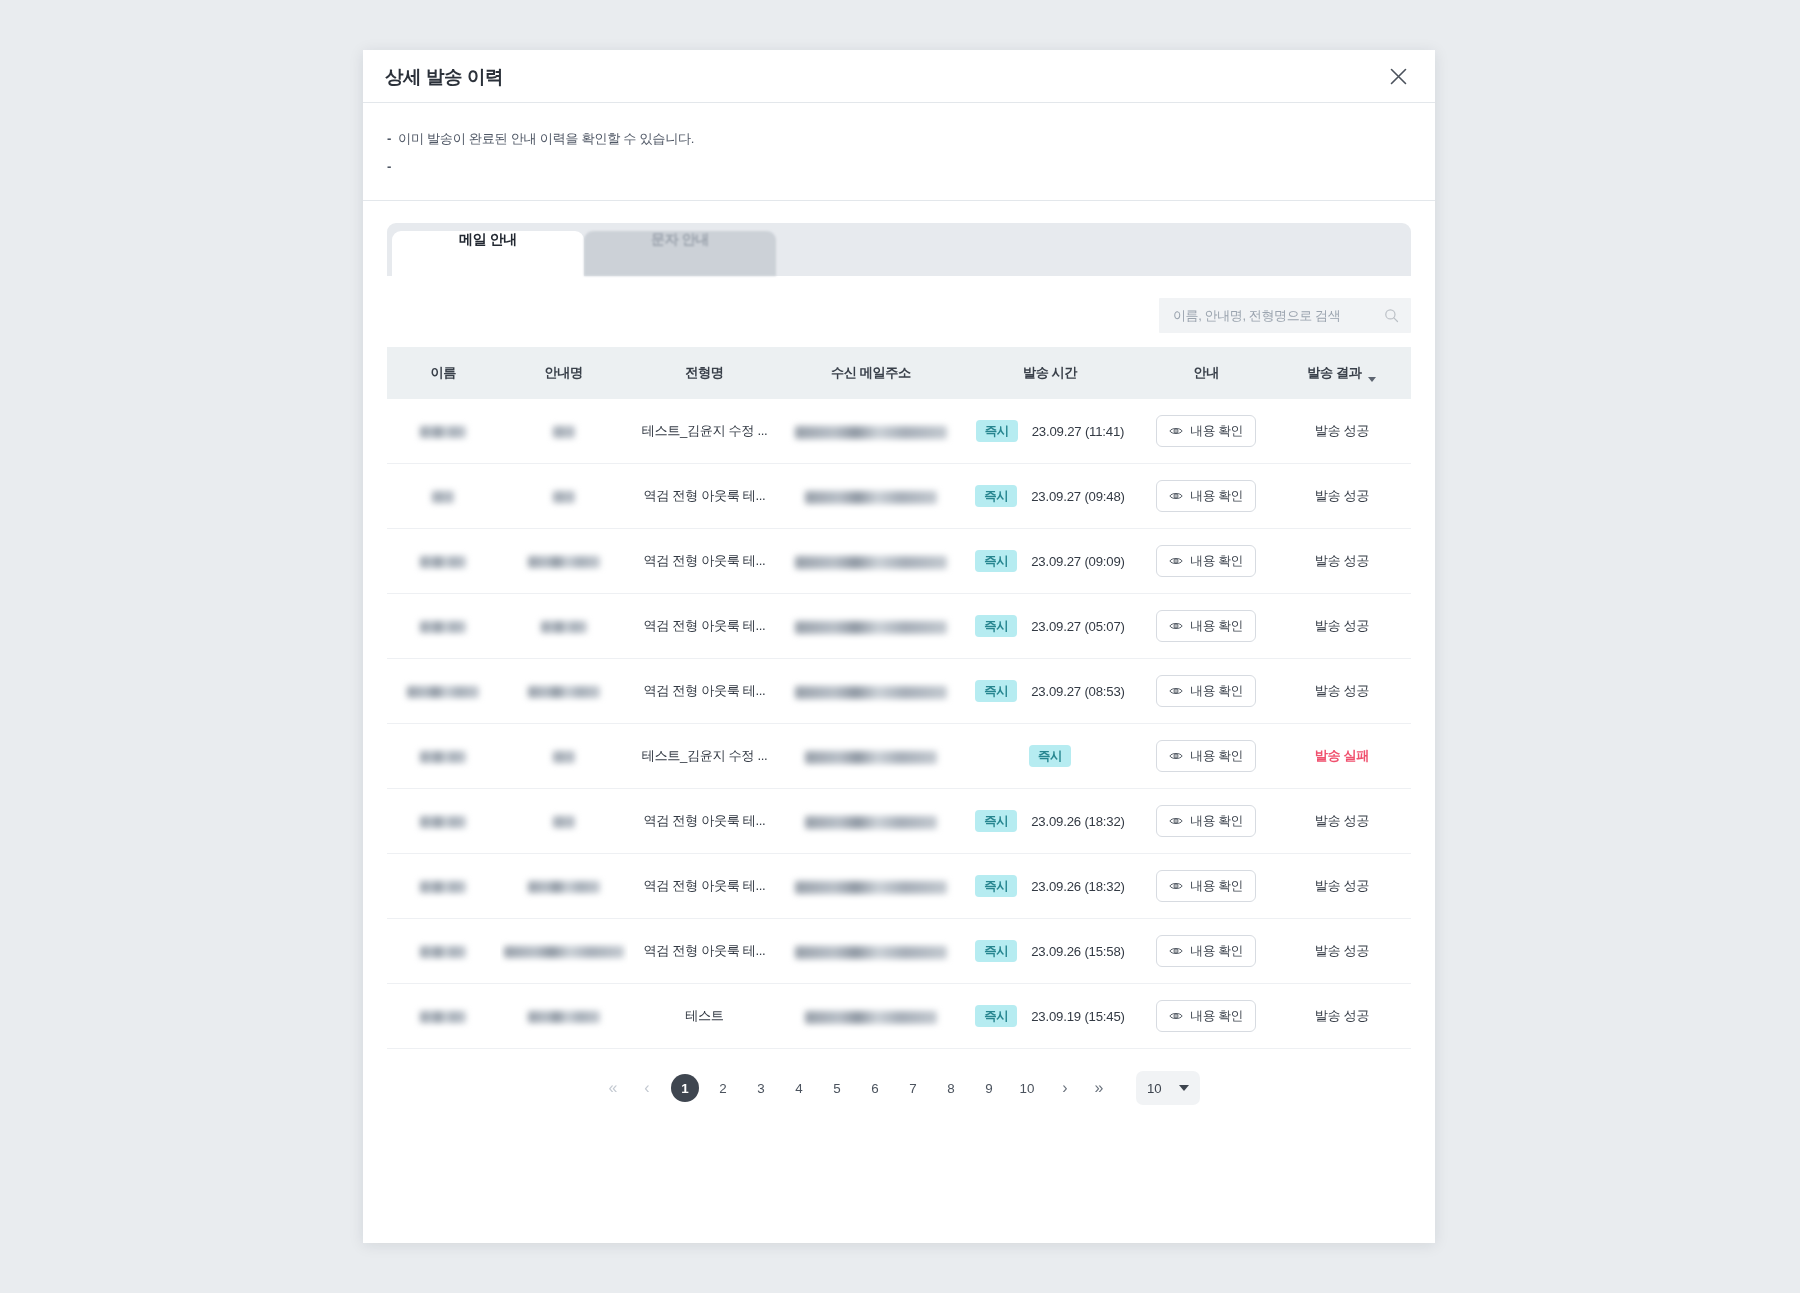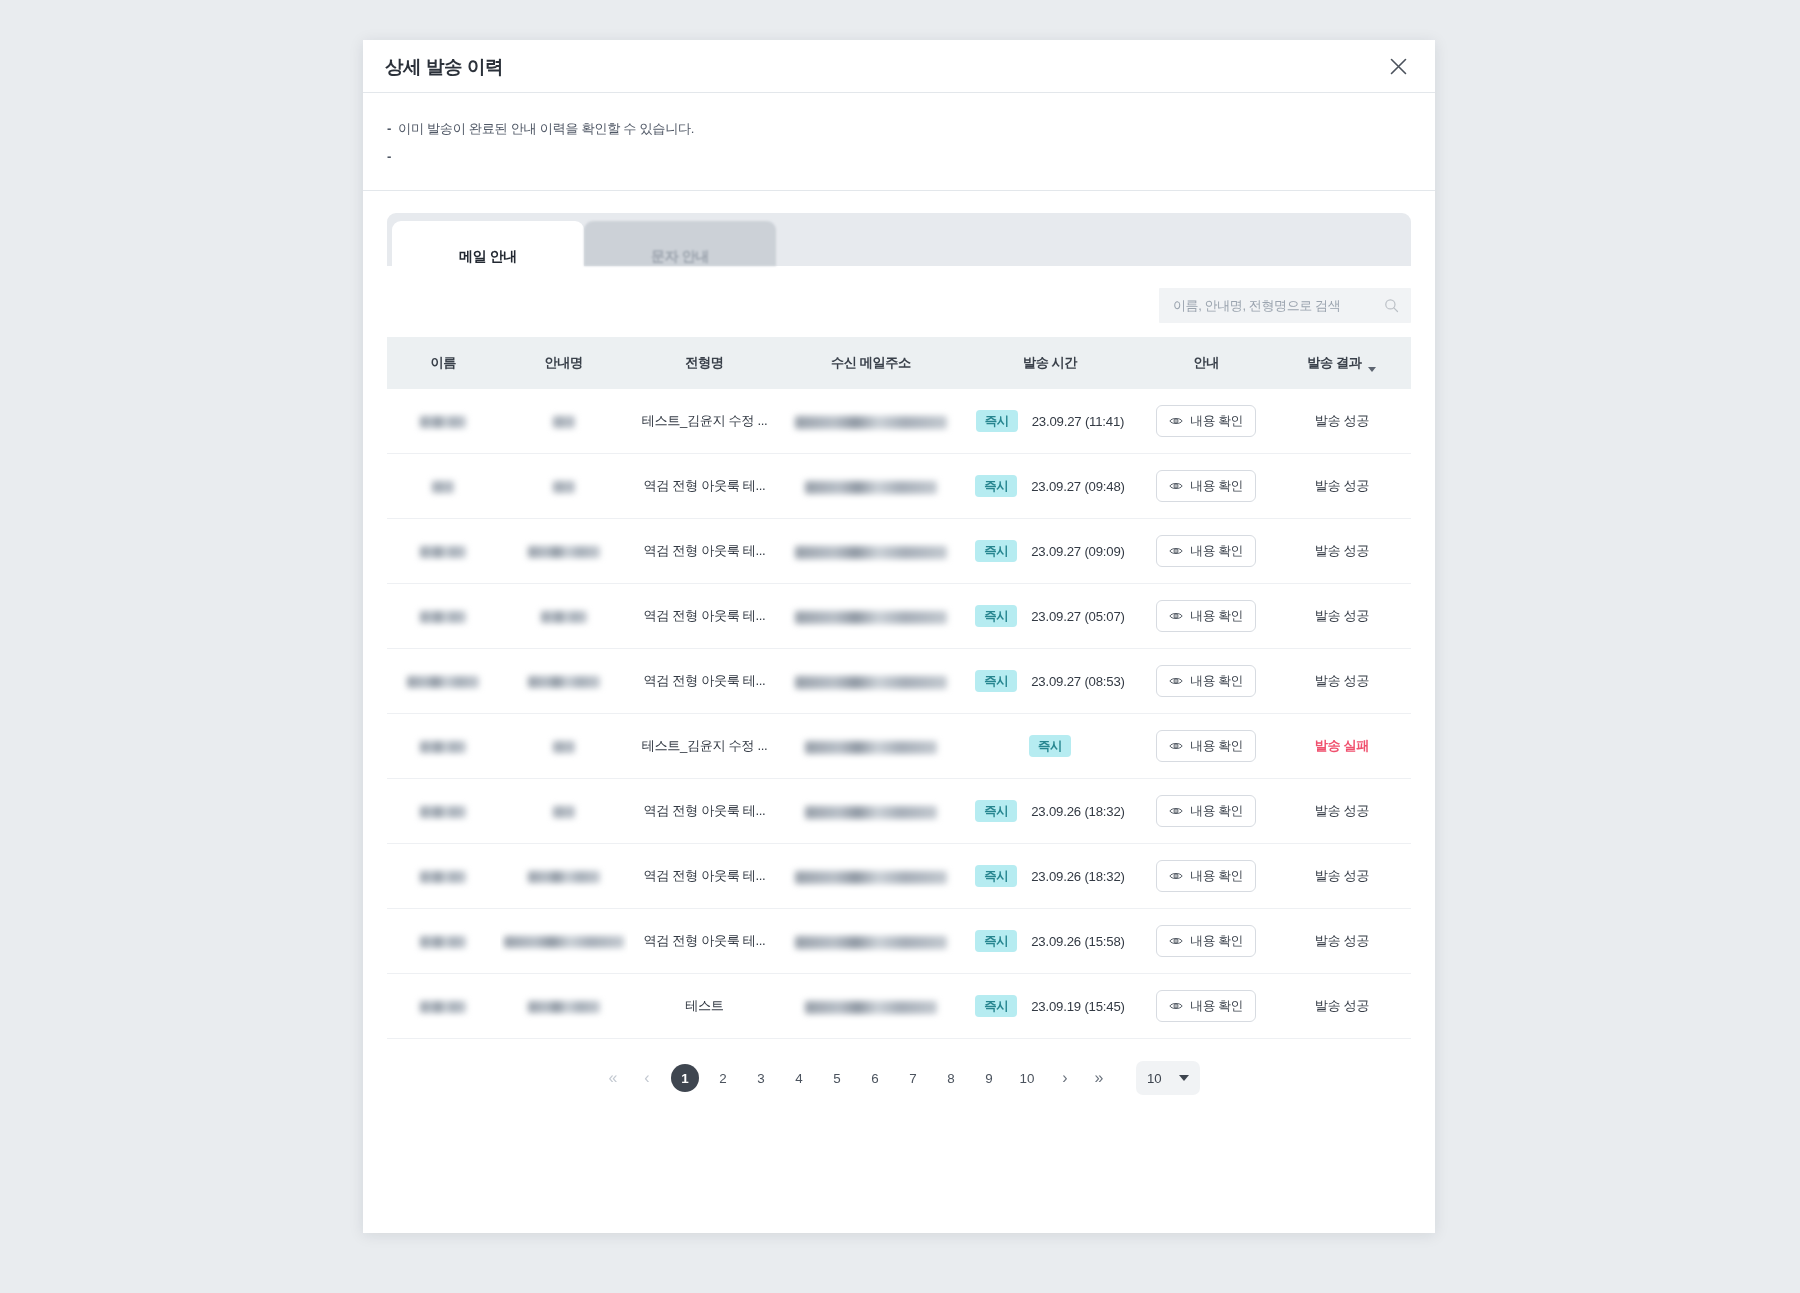--- a/index.html
+++ b/index.html
@@ -12,21 +12,21 @@
     background: #e9ecef;
     font-family: "Liberation Sans", "DejaVu Sans", sans-serif;
     color: #2c3138;
     overflow: hidden;
   }
 
   
   .modal {
     position: absolute;
     left: 363px;
-    top: 40px;
+    top: 50px;
     width: 1072px;
     height: 1193px;
     background: #ffffff;
     box-shadow: 0 2px 14px rgba(22,33,50,.10);
     box-sizing: border-box;
     overflow: hidden;
   }
 
   .modal-header {
     height: 53px;
@@ -85,21 +85,21 @@
     height: 53px;
     display: flex;
     align-items: flex-end;
     padding-left: 5px;
     box-sizing: border-box;
   }
   .tab {
     height: 45px;
     min-width: 192px;
     display: flex;
-    align-items: flex-end;
+    align-items: flex-start;
     justify-content: center;
     font-size: 14px;
     letter-spacing: -0.4px;
     border-radius: 9px 9px 0 0;
     cursor: pointer;
     box-sizing: border-box;
   }
   .tab.active {
     background: #ffffff;
     color: #222831;

